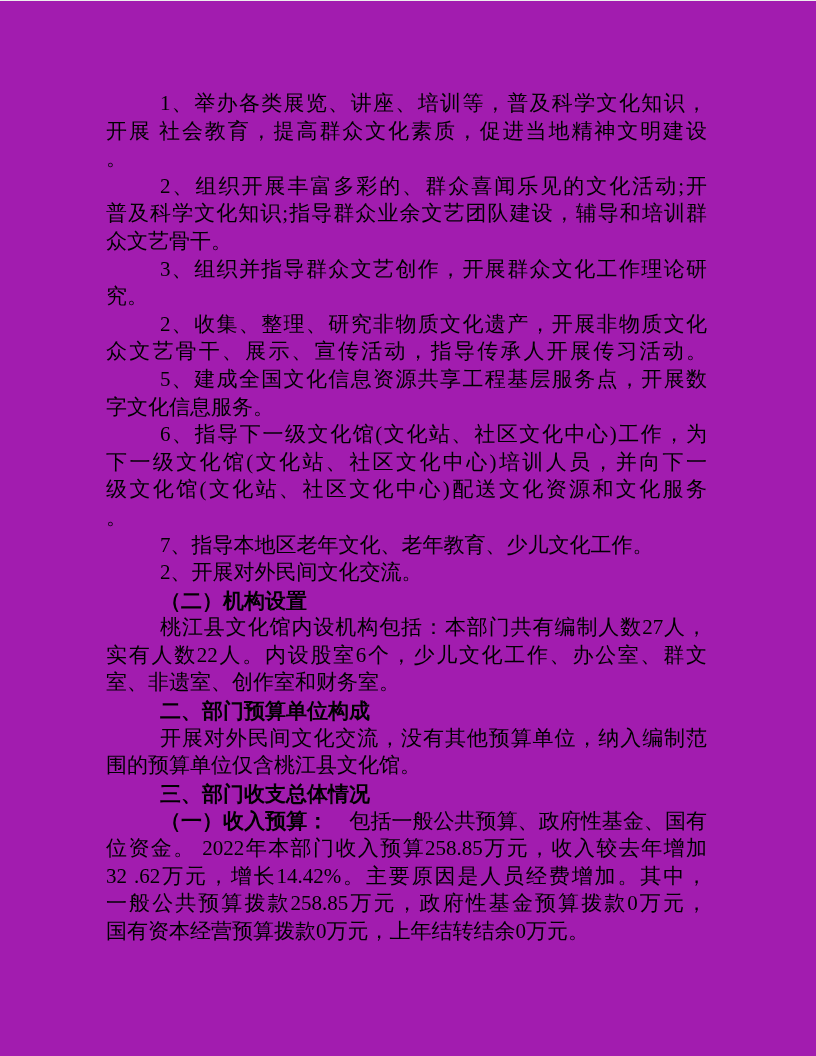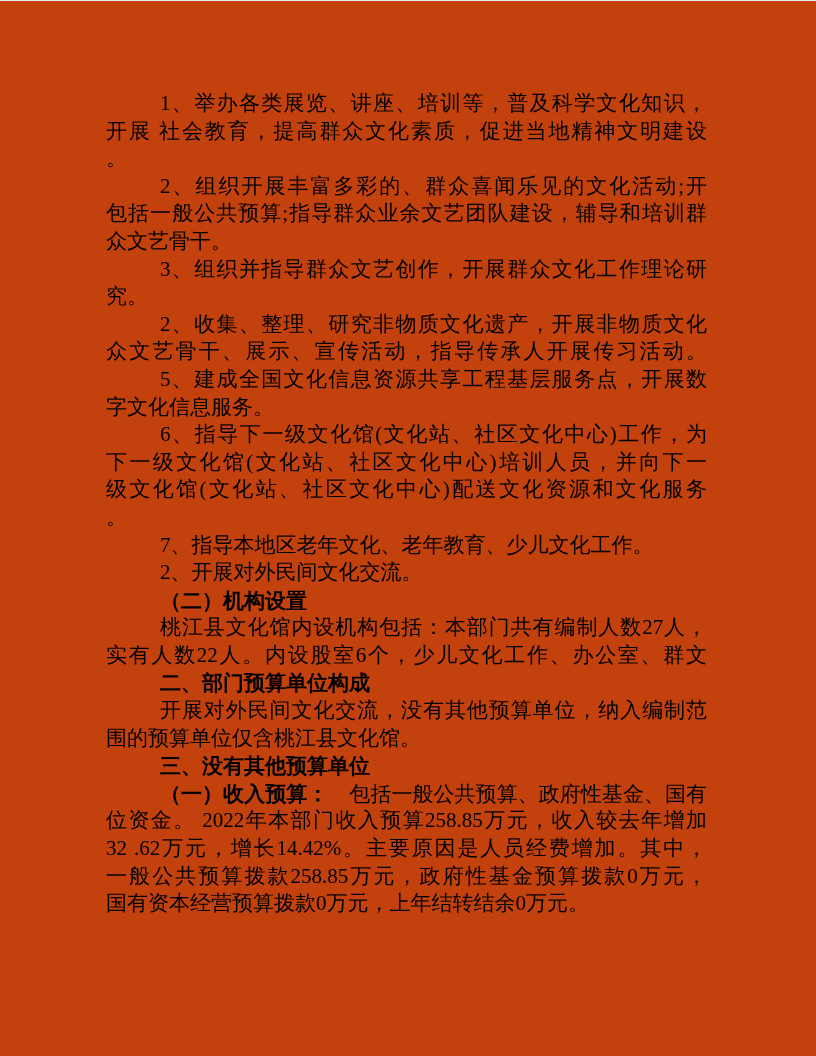--- a/index.html
+++ b/index.html
@@ -5,21 +5,21 @@
   html, body { margin: 0; padding: 0; }
   body {
     width: 816px; height: 1056px;
     background: #ffffff;
     overflow: hidden;
   }
   .page {
     position: relative;
     width: 816px; height: 1056px;
     box-sizing: border-box;
-    background: #c2410c;
+    background: #a21caf;
     border-top: 1px solid #ededed;
     color: #000000;
     font-family: "Liberation Serif", "DejaVu Serif", serif;
   }
   .doc {
     position: absolute;
     left: 106px; top: 89px;
     width: 601px;
     font-size: 21px;
     line-height: 27.6px;
@@ -40,40 +40,41 @@
 </style>
 </head>
 <body>
 
 <div class="page">
   <div class="doc">
     <div class="ln ind fill">1、举办各类展览、讲座、培训等，普及科学文化知识，</div>
     <div class="ln fill">开展 社会教育，提高群众文化素质，促进当地精神文明建设</div>
     <div class="ln">。</div>
     <div class="ln ind fill">2、组织开展丰富多彩的、群众喜闻乐见的文化活动;开</div>
-    <div class="ln fill">包括一般公共预算;指导群众业余文艺团队建设，辅导和培训群</div>
+    <div class="ln fill">普及科学文化知识;指导群众业余文艺团队建设，辅导和培训群</div>
     <div class="ln">众文艺骨干。</div>
     <div class="ln ind fill">3、组织并指导群众文艺创作，开展群众文化工作理论研</div>
     <div class="ln">究。</div>
     <div class="ln ind fill">2、收集、整理、研究非物质文化遗产，开展非物质文化</div>
     <div class="ln fill">众文艺骨干、展示、宣传活动，指导传承人开展传习活动。</div>
     <div class="ln ind fill">5、建成全国文化信息资源共享工程基层服务点，开展数</div>
     <div class="ln">字文化信息服务。</div>
     <div class="ln ind fill">6、指导下一级文化馆(文化站、社区文化中心)工作，为</div>
     <div class="ln fill">下一级文化馆(文化站、社区文化中心)培训人员，并向下一</div>
     <div class="ln fill">级文化馆(文化站、社区文化中心)配送文化资源和文化服务</div>
     <div class="ln">。</div>
     <div class="ln ind">7、指导本地区老年文化、老年教育、少儿文化工作。</div>
     <div class="ln ind">2、开展对外民间文化交流。</div>
     <div class="ln ind head">（二）机构设置</div>
     <div class="ln ind fill">桃江县文化馆内设机构包括：本部门共有编制人数27人，</div>
     <div class="ln fill">实有人数22人。内设股室6个，少儿文化工作、办公室、群文</div>
+    <div class="ln">室、非遗室、创作室和财务室。</div>
     <div class="ln ind head">二、部门预算单位构成</div>
     <div class="ln ind fill">开展对外民间文化交流，没有其他预算单位，纳入编制范</div>
     <div class="ln">围的预算单位仅含桃江县文化馆。</div>
-    <div class="ln ind head">三、没有其他预算单位</div>
+    <div class="ln ind head">三、部门收支总体情况</div>
     <div class="ln ind fill"><span class="bhead">（一）收入预算：</span><span>　包括一般公共预算、政府性基金、国有</span></div>
     <div class="ln fill">位资金。 2022年本部门收入预算258.85万元，收入较去年增加</div>
     <div class="ln fill">32 .62万元，增长14.42%。主要原因是人员经费增加。其中，</div>
     <div class="ln fill">一般公共预算拨款258.85万元，政府性基金预算拨款0万元，</div>
     <div class="ln">国有资本经营预算拨款0万元，上年结转结余0万元。</div>
   </div>
 </div>
 
 </body></html>

